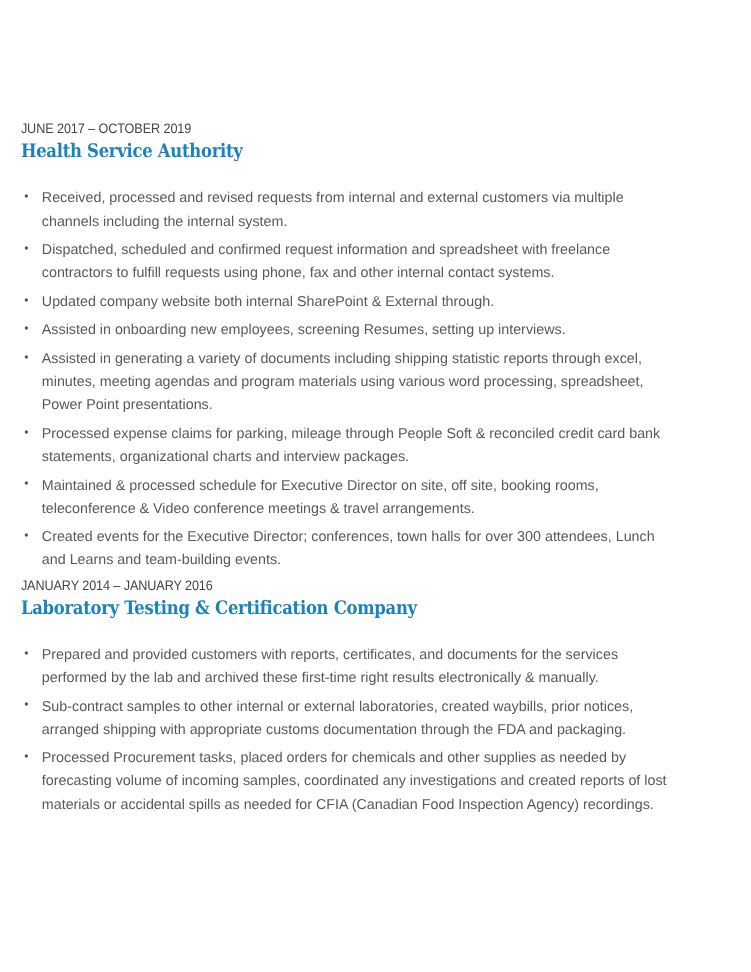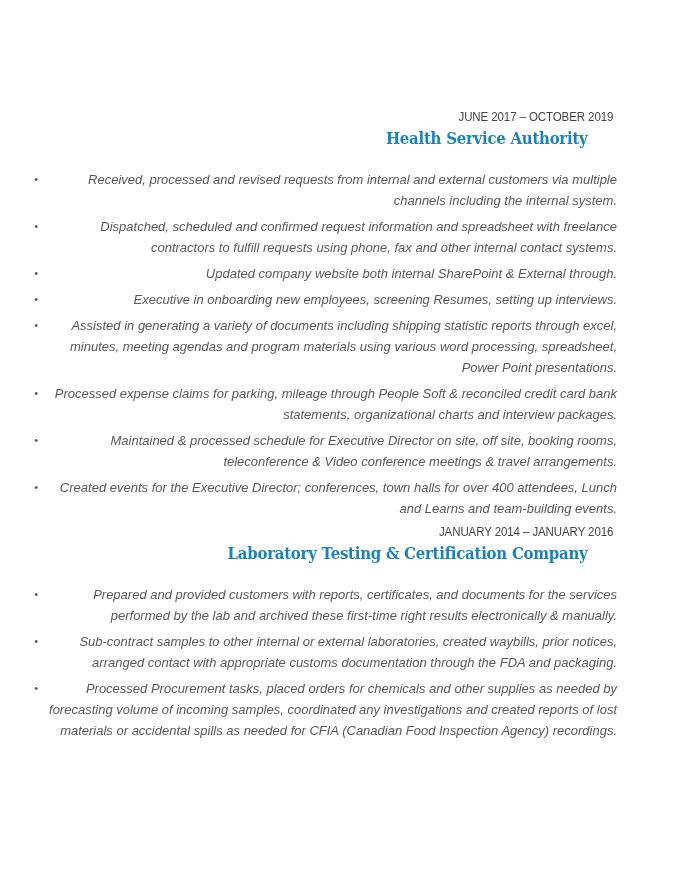--- a/index.html
+++ b/index.html
@@ -3,21 +3,20 @@
 <meta charset="utf-8">
 <style>
   html, body { margin: 0; padding: 0; background: #ffffff; }
   .page {
     position: relative;
     width: 683px;
     height: 884px;
     background: #ffffff;
     overflow: hidden;
     font-family: "Liberation Sans", sans-serif;
-    text-align: right;
   }
   .content {
     position: absolute;
     left: 19px;
     top: 109px;
     width: 646px;
   }
   .date-range {
     margin: 0;
     font-size: 12.5px;
@@ -54,21 +53,21 @@
     color: #595959;
     max-width: 598px;
   }
   .bullet {
     flex: 0 0 16px;
     padding-left: 3px;
     font-size: 11px;
     line-height: 21px;
     color: #595959;
   }
-  .li-text { flex: 1; font-style: italic; }
+  .li-text { flex: 1; }
   .section-gap { }
 </style>
 </head>
 <body>
 
 <div class="page">
   <div class="content">
 
     <section>
       <p class="date-range">JUNE 2017 – OCTOBER 2019</p>
@@ -81,52 +80,52 @@
         <li>
           <span class="bullet">•</span>
           <span class="li-text">Dispatched, scheduled and confirmed request information and spreadsheet with freelance contractors to fulfill requests using phone, fax and other internal contact systems.</span>
         </li>
         <li>
           <span class="bullet">•</span>
           <span class="li-text">Updated company website both internal SharePoint &amp; External through.</span>
         </li>
         <li>
           <span class="bullet">•</span>
-          <span class="li-text">Executive in onboarding new employees, screening Resumes, setting up interviews.</span>
+          <span class="li-text">Assisted in onboarding new employees, screening Resumes, setting up interviews.</span>
         </li>
         <li>
           <span class="bullet">•</span>
           <span class="li-text">Assisted in generating a variety of documents including shipping statistic reports through excel, minutes, meeting agendas and program materials using various word processing, spreadsheet, Power Point presentations.</span>
         </li>
         <li>
           <span class="bullet">•</span>
           <span class="li-text">Processed expense claims for parking, mileage through People Soft &amp; reconciled credit card bank statements, organizational charts and interview packages.</span>
         </li>
         <li>
           <span class="bullet">•</span>
           <span class="li-text">Maintained &amp; processed schedule for Executive Director on site, off site, booking rooms, teleconference &amp; Video conference meetings &amp; travel arrangements.</span>
         </li>
         <li>
           <span class="bullet">•</span>
-          <span class="li-text">Created events for the Executive Director; conferences, town halls for over 400 attendees, Lunch and Learns and team-building events.</span>
+          <span class="li-text">Created events for the Executive Director; conferences, town halls for over 300 attendees, Lunch and Learns and team-building events.</span>
         </li>
       </ul>
     </section>
 
     <section class="section-gap">
       <p class="date-range">JANUARY 2014 – JANUARY 2016</p>
       <h2 class="company-heading">Laboratory Testing &amp; Certification Company</h2>
       <ul class="bullets">
         <li>
           <span class="bullet">•</span>
           <span class="li-text">Prepared and provided customers with reports, certificates, and documents for the services performed by the lab and archived these first-time right results electronically &amp; manually.</span>
         </li>
         <li>
           <span class="bullet">•</span>
-          <span class="li-text">Sub-contract samples to other internal or external laboratories, created waybills, prior notices, arranged contact with appropriate customs documentation through the FDA and packaging.</span>
+          <span class="li-text">Sub-contract samples to other internal or external laboratories, created waybills, prior notices, arranged shipping with appropriate customs documentation through the FDA and packaging.</span>
         </li>
         <li>
           <span class="bullet">•</span>
           <span class="li-text">Processed Procurement tasks, placed orders for chemicals and other supplies as needed by forecasting volume of incoming samples, coordinated any investigations and created reports of lost materials or accidental spills as needed for CFIA (Canadian Food Inspection Agency) recordings.</span>
         </li>
       </ul>
     </section>
 
   </div>
 </div>

